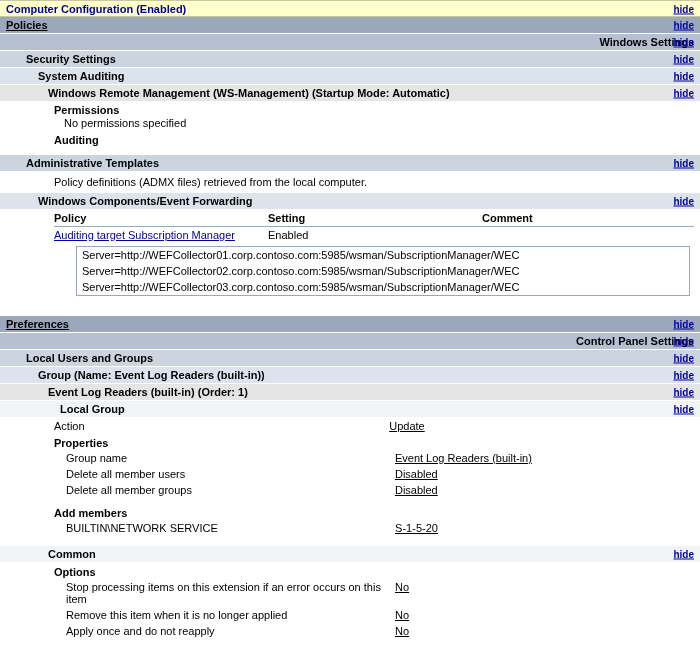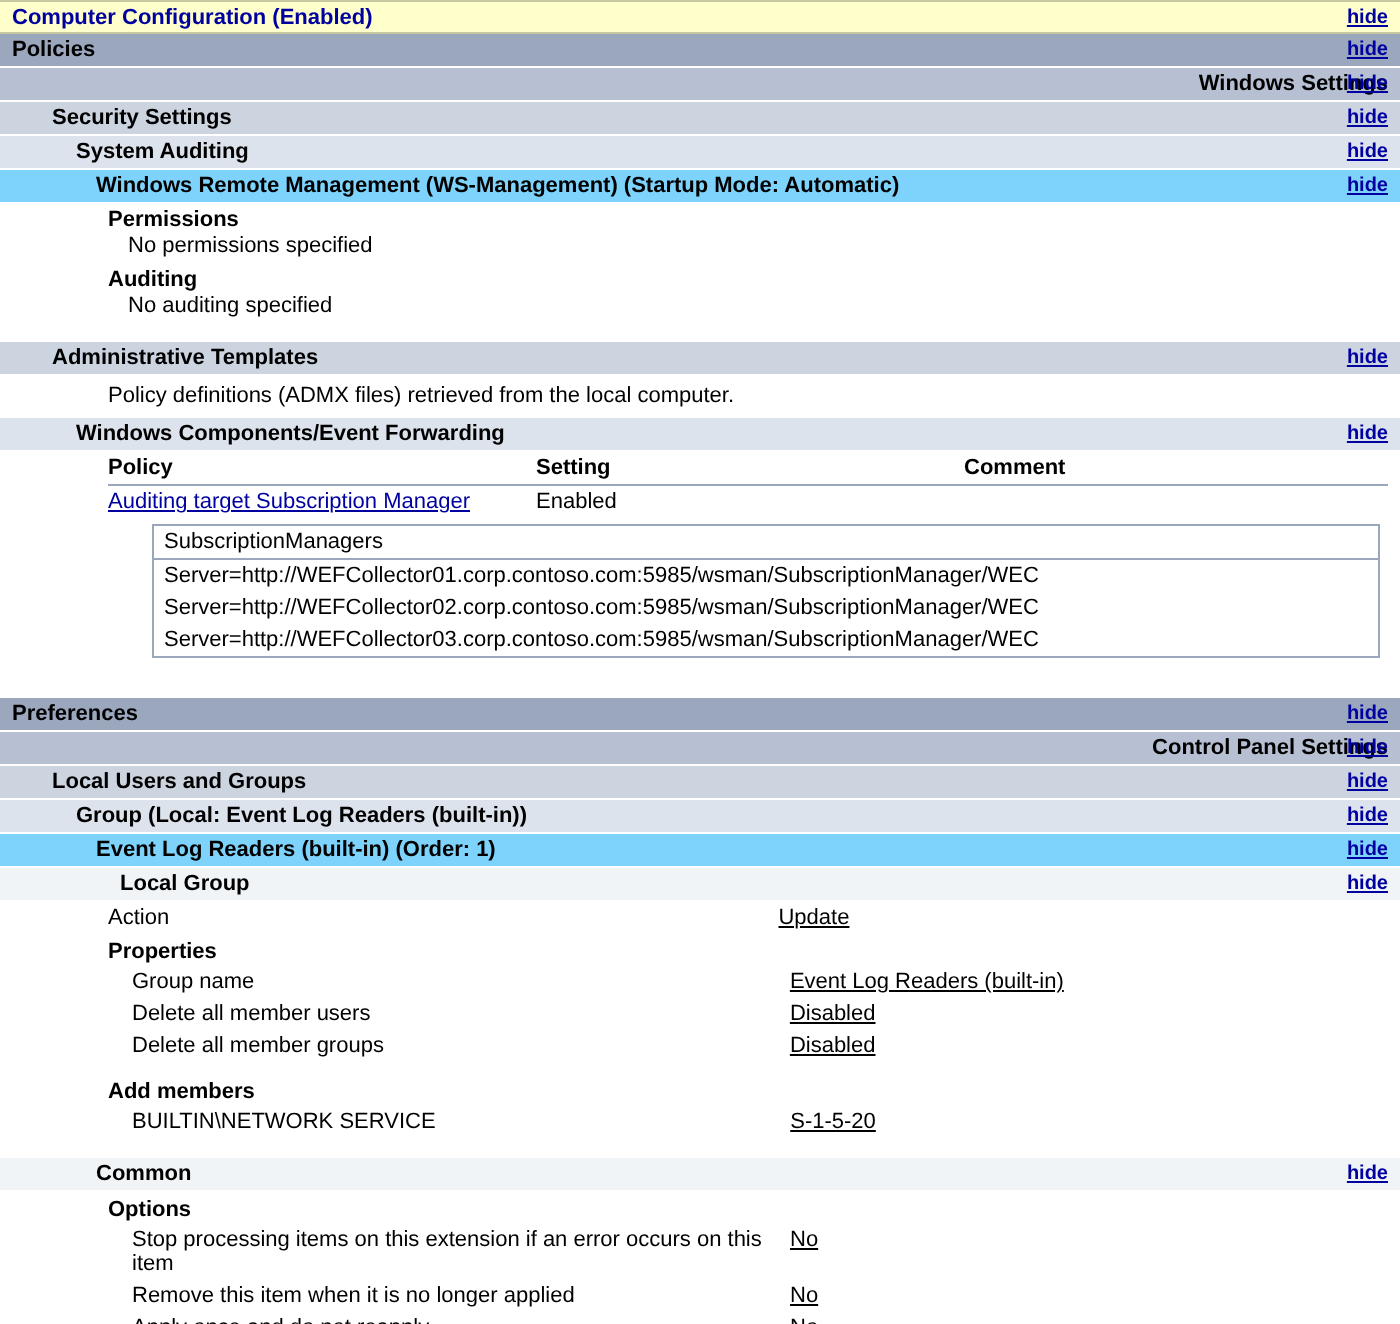--- a/index.html
+++ b/index.html
@@ -47,25 +47,25 @@
 
   
   .band {
     padding: 3px 6px;
     font-weight: bold;
     font-size: 11px;
     height: 17px;
     line-height: 11px;
     box-sizing: border-box;
   }
-  .lvl0 { background: #9aa7bd; color: #000000; border-bottom: 1px solid #ffffff; }
+  .lvl0 { background: #9aa7bd; color: #000000; border-bottom: 1px solid #ffffff; text-decoration: underline; }
   .lvl1 { background: #b6c0d2; color: #000000; border-bottom: 1px solid #ffffff; }
   .lvl2 { background: #ccd4e0; color: #000000; border-bottom: 1px solid #ffffff; }
   .lvl3 { background: #dde3ec; color: #000000; border-bottom: 1px solid #ffffff; }
-  .lvl4 { background: #7dd3fc; color: #000000; border-bottom: 1px solid #ffffff; }
+  .lvl4 { background: #e5e5e5; color: #000000; border-bottom: 1px solid #ffffff; }
   .lvl5 { background: #f1f4f7; color: #000000; border-bottom: 1px solid #ffffff; }
 
   .ind1 { padding-left: 14px; text-align: right; }
   .ind2 { padding-left: 26px; }
   .ind3 { padding-left: 38px; }
   .ind4 { padding-left: 48px; }
   .ind5 { padding-left: 60px; }
 
   .sub-title {
     font-weight: bold;
@@ -171,21 +171,20 @@
   </div>
 
   <div class="row band lvl4 ind4">
     <span>Windows Remote Management (WS-Management) (Startup Mode: Automatic)</span>
     <span class="hide-link">hide</span>
   </div>
 
   <div class="sub-title">Permissions</div>
   <div class="sub-text">No permissions specified</div>
   <div class="sub-title">Auditing</div>
-  <div class="sub-text">No auditing specified</div>
 
   <div class="divider-gap"></div>
 
   <div class="row band lvl2 ind2">
     <span>Administrative Templates</span>
     <span class="hide-link">hide</span>
   </div>
 
   <div class="plain-text">Policy definitions (ADMX files) retrieved from the local computer.</div>
 
@@ -203,21 +202,20 @@
     </tr>
     <tr>
       <td class="link">Auditing target Subscription Manager</td>
       <td>Enabled</td>
       <td></td>
     </tr>
   </tbody>
     </table>
 
   <div class="sub-box">
-    <div class="hdr">SubscriptionManagers</div>
     <div class="itm">Server=http://WEFCollector01.corp.contoso.com:5985/wsman/SubscriptionManager/WEC</div>
     <div class="itm">Server=http://WEFCollector02.corp.contoso.com:5985/wsman/SubscriptionManager/WEC</div>
     <div class="itm">Server=http://WEFCollector03.corp.contoso.com:5985/wsman/SubscriptionManager/WEC</div>
   </div>
 
   <div class="spacer14"></div>
 
   <div class="row band lvl0">
     <span>Preferences</span>
     <span class="hide-link">hide</span>
@@ -227,21 +225,21 @@
     <span>Control Panel Settings</span>
     <span class="hide-link">hide</span>
   </div>
 
   <div class="row band lvl2 ind2">
     <span>Local Users and Groups</span>
     <span class="hide-link">hide</span>
   </div>
 
   <div class="row band lvl3 ind3">
-    <span>Group (Local: Event Log Readers (built-in))</span>
+    <span>Group (Name: Event Log Readers (built-in))</span>
     <span class="hide-link">hide</span>
   </div>
 
   <div class="row band lvl4 ind4">
     <span>Event Log Readers (built-in) (Order: 1)</span>
     <span class="hide-link">hide</span>
   </div>
 
   <div class="row band lvl5 ind5">
     <span>Local Group</span>

